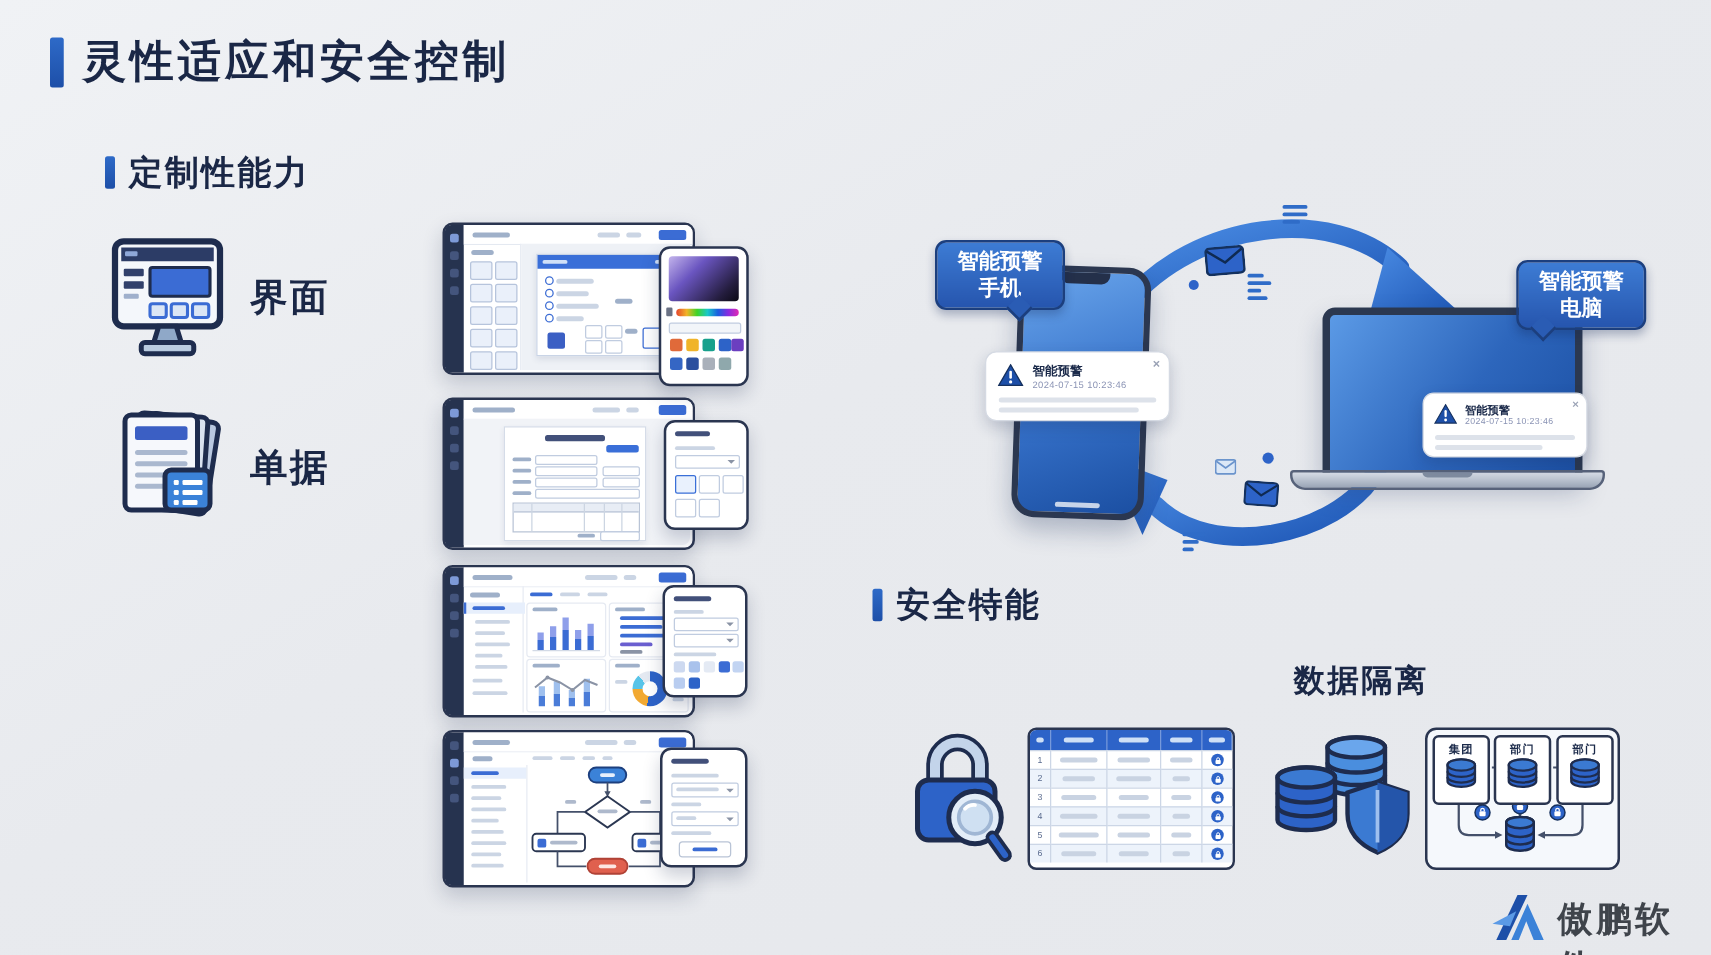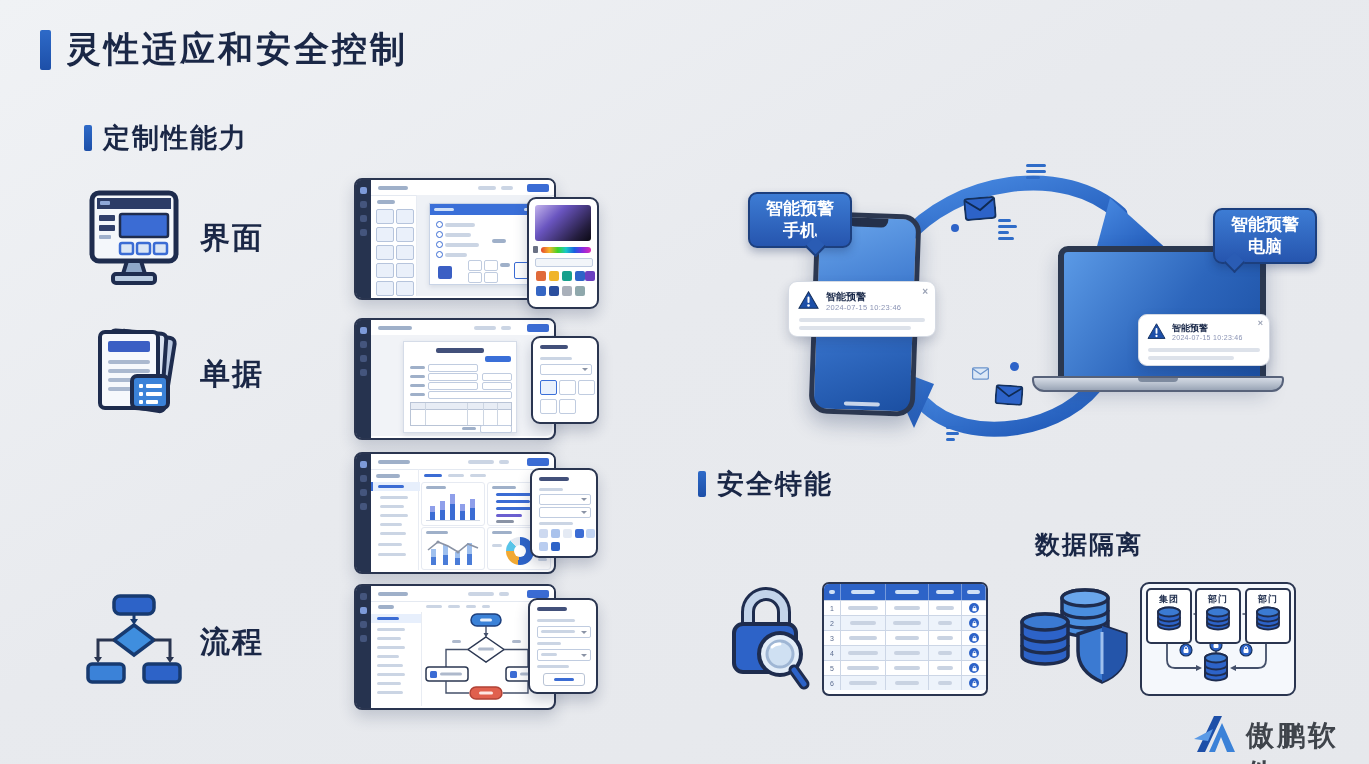--- a/index.html
+++ b/index.html
@@ -123,37 +123,20 @@
         <rect x="51" y="68" width="4" height="4" rx="1" fill="#fff"></rect>
         <rect x="58" y="68" width="16" height="4" rx="1" fill="#fff"></rect>
         <rect x="51" y="76" width="4" height="4" rx="1" fill="#fff"></rect>
         <rect x="58" y="76" width="12" height="4" rx="1" fill="#fff"></rect>
       </svg>
     </span>
     <span class="flabel">单据</span>
   </div>
 
 
-  <div class="feat" style="top:590px;">
-    <span class="icn">
-      <svg width="96" height="100" viewBox="0 0 96 100">
-        <rect x="28" y="4" width="40" height="18" rx="6" fill="#2d63c8" stroke="#173a70" stroke-width="3.5"></rect>
-        <path d="M48 22 V28" stroke="#173a70" stroke-width="3"></path>
-        <path d="M44 27 L48 33 L52 27 Z" fill="#173a70"></path>
-        <polygon points="48,33 68,48 48,63 28,48" fill="#3f8ede" stroke="#173a70" stroke-width="3.5"></polygon>
-        <path d="M28 48 H12 V66" fill="none" stroke="#2a3550" stroke-width="3"></path>
-        <path d="M8 65 L12 71 L16 65 Z" fill="#2a3550"></path>
-        <path d="M68 48 H84 V66" fill="none" stroke="#2a3550" stroke-width="3"></path>
-        <path d="M80 65 L84 71 L88 65 Z" fill="#2a3550"></path>
-        <rect x="2" y="72" width="36" height="18" rx="4" fill="#3b82d8" stroke="#173a70" stroke-width="3.5"></rect>
-        <rect x="58" y="72" width="36" height="18" rx="4" fill="#2d63c8" stroke="#173a70" stroke-width="3.5"></rect>
-      </svg>
-    </span>
-    <span class="flabel">流程</span>
-  </div>
 
   <div class="mock" style="left:354px;top:178px;">
     <div class="msb">
         <i class="on"></i>
         <i></i>
         <i></i>
         <i></i>
       </div>
     <div class="mtb"></div>
     <span class="bar2" style="left:22px;top:6px;width:30px;"></span>

